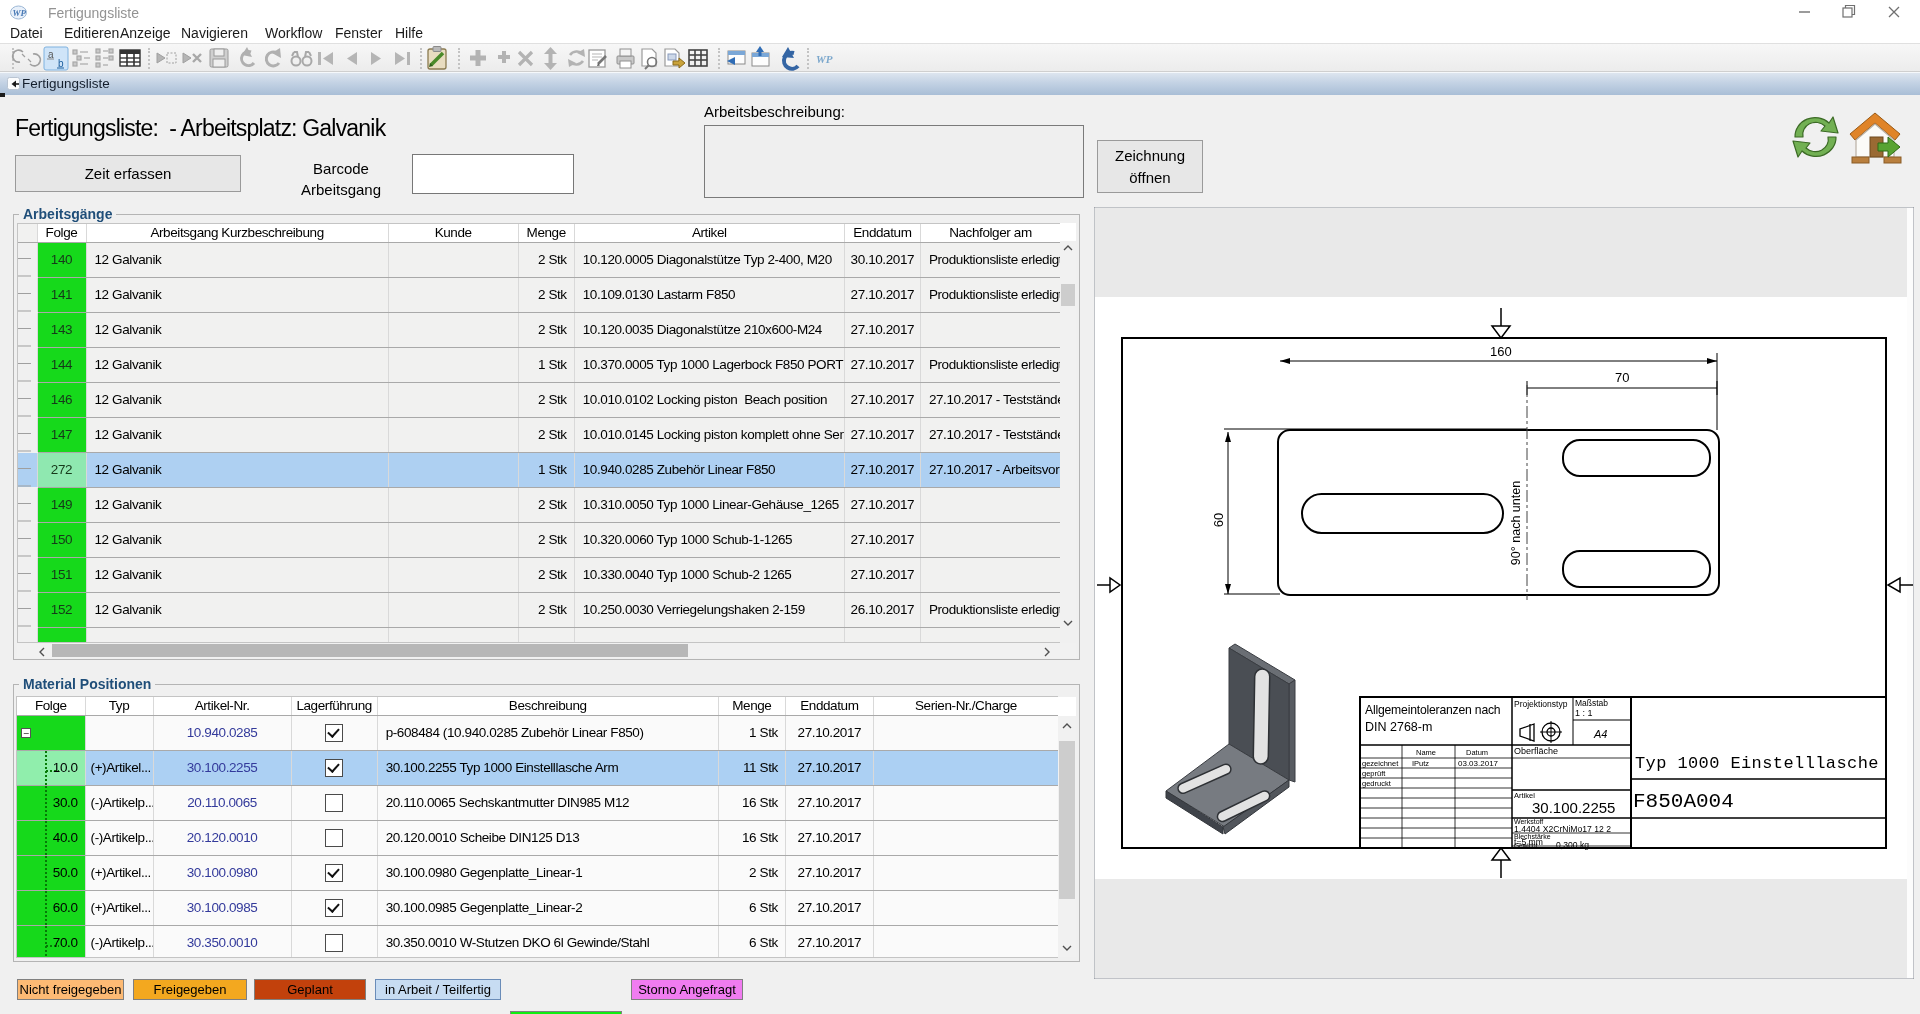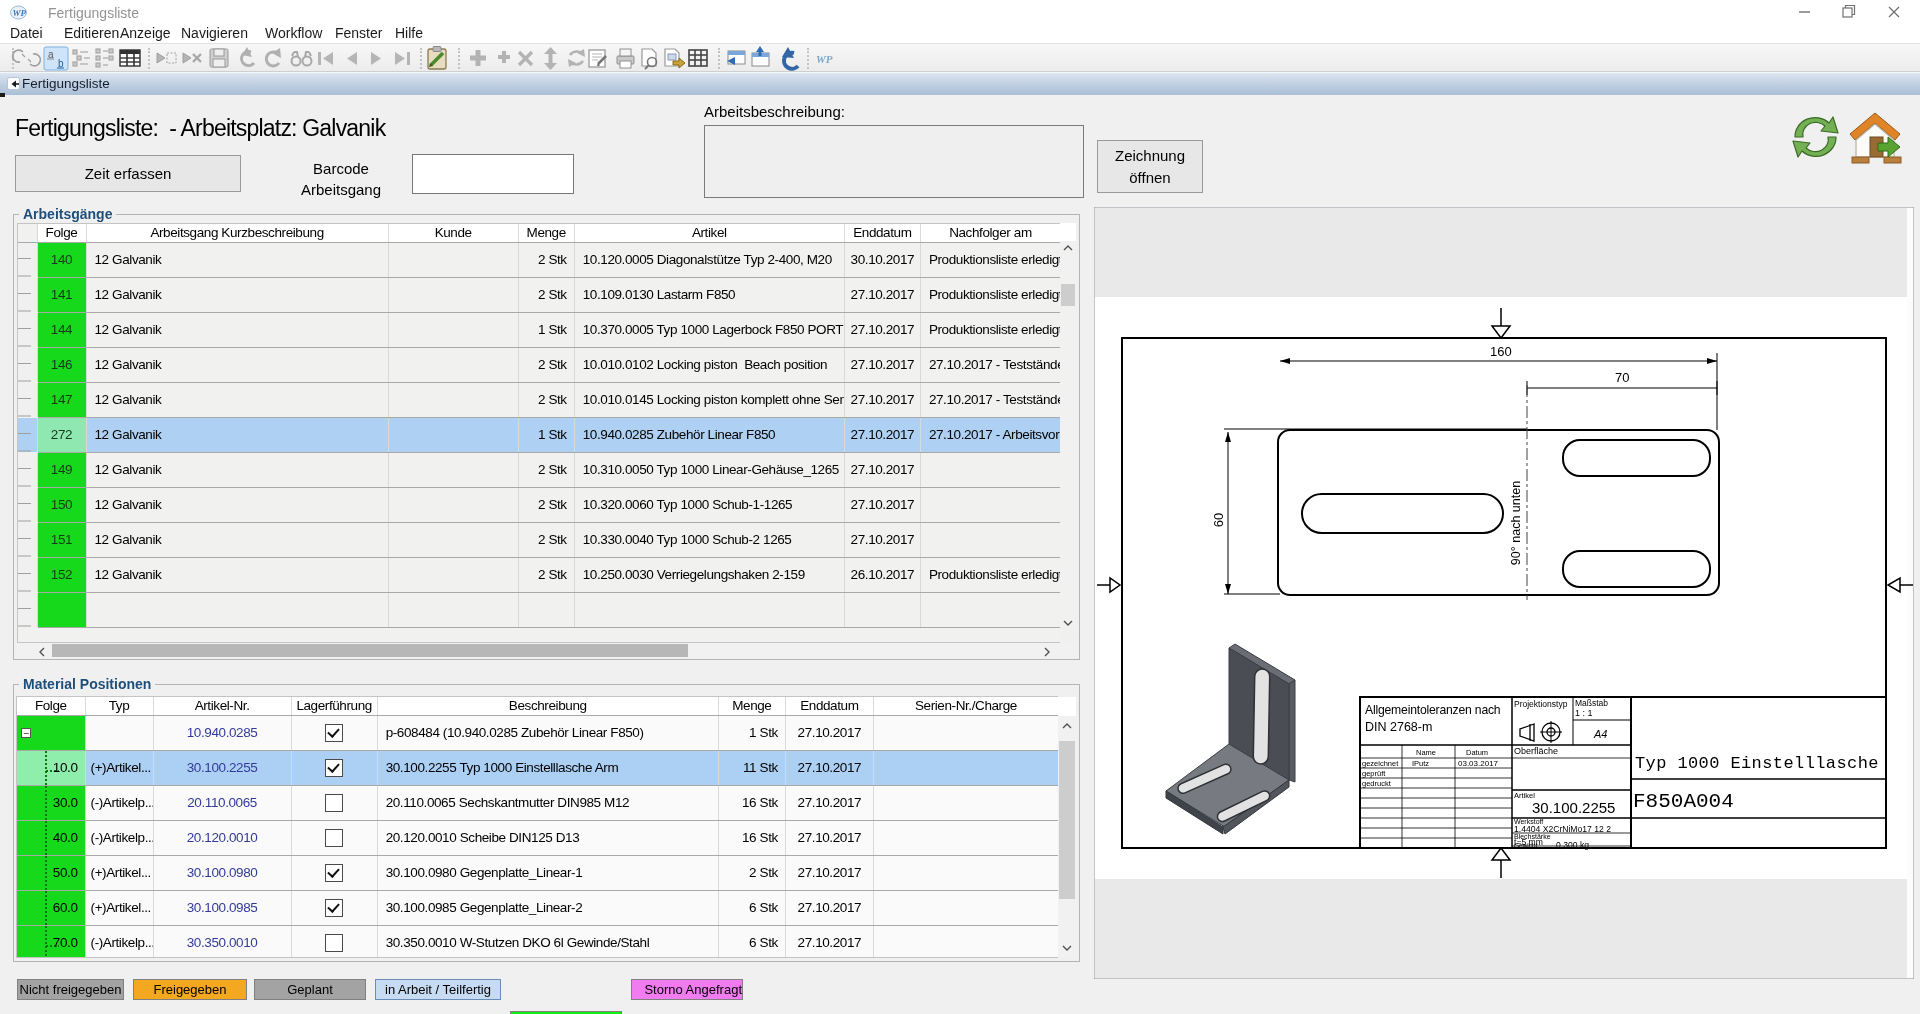--- a/index.html
+++ b/index.html
@@ -290,20 +290,30 @@
         </tr>
 <tr>
           <td></td>
           <td class="grn">141</td>
           <td class="pl8">12 Galvanik</td>
           <td></td>
           <td class="rgt">2 Stk</td>
           <td class="pl8">10.109.0130 Lastarm F850</td>
           <td class="ctr">27.10.2017</td>
           <td class="pl8">Produktionsliste erledigt 27.10</td>
+        </tr>
+<tr>
+          <td></td>
+          <td class="grn">143</td>
+          <td class="pl8">12 Galvanik</td>
+          <td></td>
+          <td class="rgt">2 Stk</td>
+          <td class="pl8">10.120.0035 Diagonalstütze 210x600-M24</td>
+          <td class="ctr">27.10.2017</td>
+          <td></td>
         </tr>
 <tr>
           <td></td>
           <td class="grn">144</td>
           <td class="pl8">12 Galvanik</td>
           <td></td>
           <td class="rgt">1 Stk</td>
           <td class="pl8">10.370.0005 Typ 1000 Lagerbock F850 PORT</td>
           <td class="ctr">27.10.2017</td>
           <td class="pl8">Produktionsliste erledigt 27.10</td>
@@ -542,26 +552,26 @@
  <div style="position:absolute;left:0;top:0;width:18px;height:19px;background:#fff;"></div>
  <svg class="sba" style="left:4px;top:26px" width="10" height="6">
       <path d="M1 5 L5 1 L9 5" stroke="#505050" stroke-width="1.4" fill="none"></path>
     </svg>
  <div class="sb-thumb" style="left:1px;top:44px;width:16px;height:158px;"></div>
  <svg class="sba" style="left:4px;bottom:6px" width="10" height="6">
       <path d="M1 1 L5 5 L9 1" stroke="#505050" stroke-width="1.4" fill="none"></path>
     </svg>
 </div>
 
-<div class="legend" style="left:17px;width:107px;background:#a3a3a3;">Nicht freigegeben</div>
+<div class="legend" style="left:17px;width:107px;background:#fdba74;">Nicht freigegeben</div>
 <div class="legend" style="left:133px;width:114px;background:#f3a81f;">Freigegeben</div>
-<div class="legend" style="left:254px;width:112px;background:#a3a3a3;">Geplant</div>
+<div class="legend" style="left:254px;width:112px;background:#c2410c;">Geplant</div>
 <div class="legend" style="left:375px;width:126px;background:#c7dcf2;border-color:#6a8cb8;">in Arbeit / Teilfertig</div>
 <div class="legend" style="left:510px;width:112px;background:#10ee10;color:#0a5c0a;margin-top:32px;">Erledigt</div>
-<div class="legend" style="left:631px;width:112px;background:#f07cf0;text-align:right;">Storno Angefragt</div>
+<div class="legend" style="left:631px;width:112px;background:#f07cf0;">Storno Angefragt</div>
 
 <svg class="abs" style="left:1094px;top:207px" width="820" height="772" viewBox="0 0 820 772" font-family="Liberation Sans, sans-serif">
  <rect x="0" y="0" width="820" height="772" fill="#ffffff" stroke="#828790" stroke-width="1"></rect>
  <rect x="1" y="1" width="812" height="89" fill="#e9e9e9"></rect>
  <rect x="1" y="672" width="812" height="99" fill="#e9e9e9"></rect>
  <rect x="813" y="1" width="6" height="770" fill="#fcfcfc"></rect>
 
  <rect x="28" y="131" width="764" height="510" fill="#fff" stroke="#000" stroke-width="2"></rect>
 
  <line x1="407" y1="101" x2="407" y2="119" stroke="#000" stroke-width="1.5"></line>

